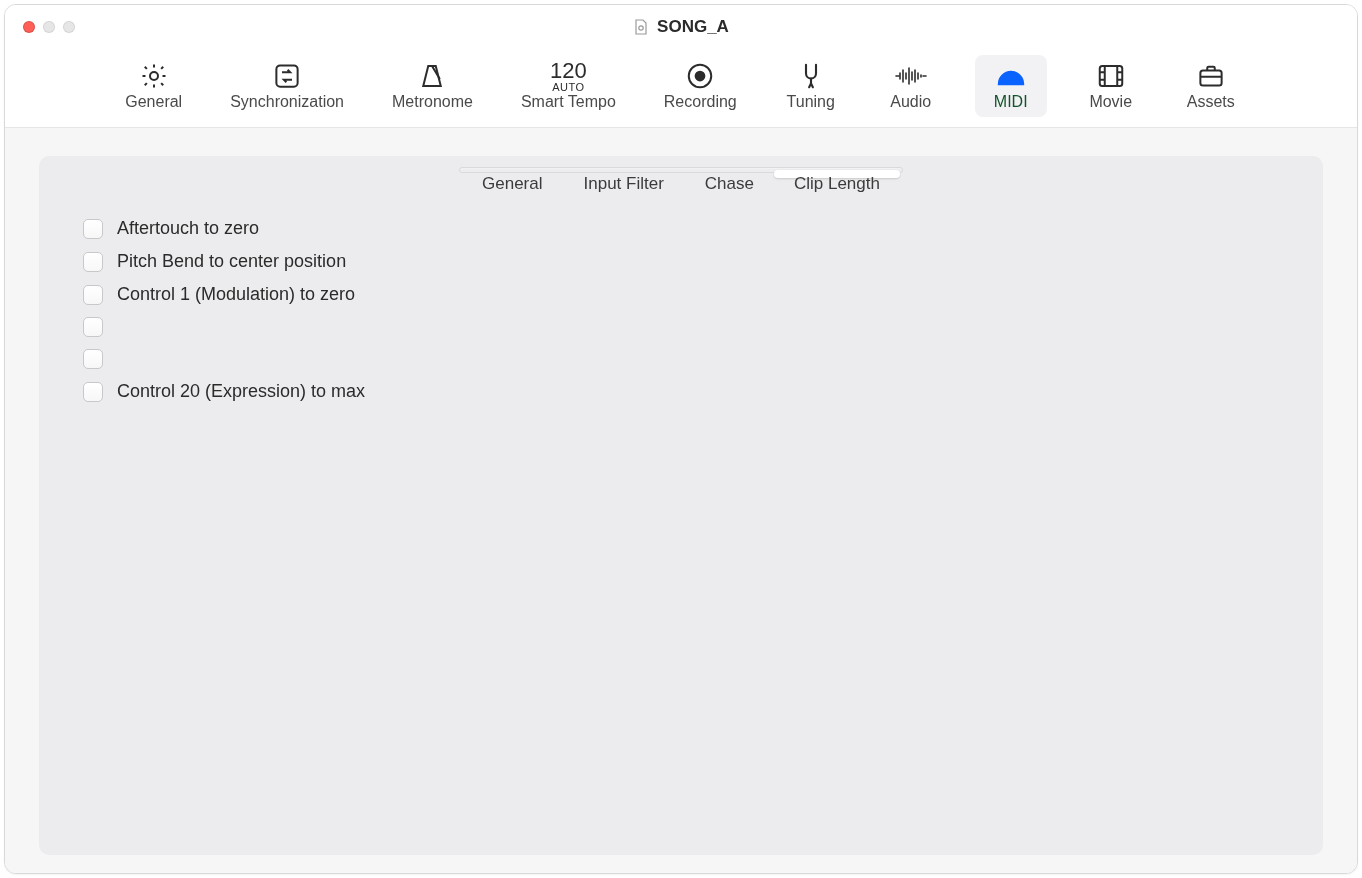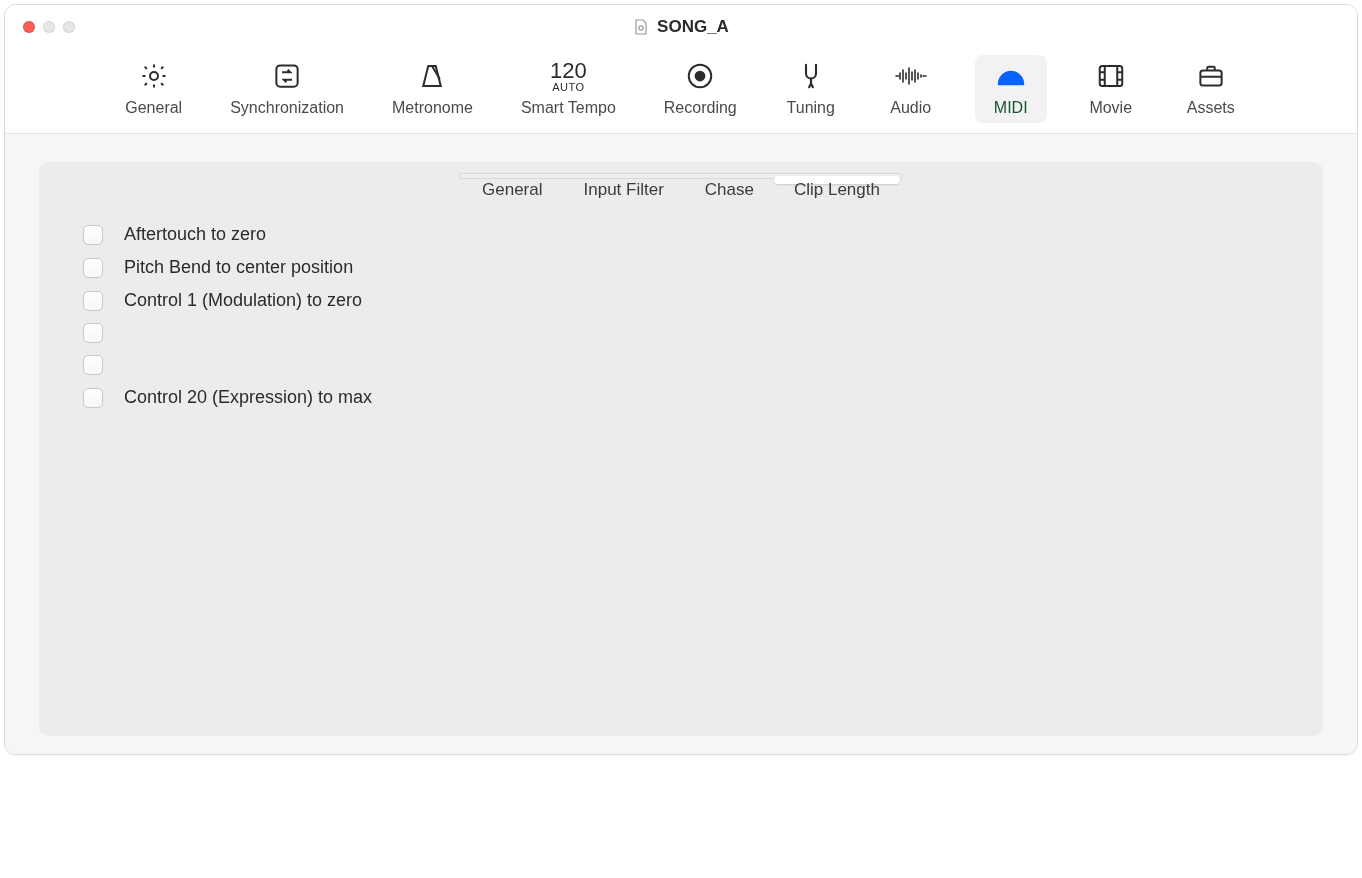--- a/index.html
+++ b/index.html
@@ -5,21 +5,21 @@
   * { box-sizing: border-box; margin: 0; padding: 0; }
   html, body {
     width: 1362px;
     height: 878px;
     font-family: -apple-system, "Helvetica Neue", Helvetica, Arial, sans-serif;
     background: #ffffff;
     overflow: hidden;
   }
   .window {
     width: 1354px;
-    height: 751px;
+    height: 870px;
     margin: 4px;
     background: #ffffff;
     border: 1px solid #d9d9d9;
     border-radius: 12px;
     box-shadow: 0 1px 2px rgba(0,0,0,0.05);
     display: flex;
     flex-direction: column;
     overflow: hidden;
   }
   .titlebar {
@@ -65,21 +65,20 @@
     gap: 28px;
     padding: 6px 0 10px 0;
     border-bottom: 1px solid #e6e6e6;
     background: #ffffff;
   }
   .tb-item {
     display: flex;
     flex-direction: column;
     align-items: center;
     justify-content: flex-start;
-    gap: 6px;
     padding: 4px 10px 6px 10px;
     border-radius: 8px;
     min-width: 72px;
     cursor: pointer;
     color: #3b3b3b;
   }
   .tb-item.selected {
     background: #f2f2f4;
   }
   .tb-item.selected .tb-label,
@@ -148,21 +147,21 @@
     max-width: 1300px;
     flex: 1;
     background: #ececee;
     border-radius: 10px;
     padding: 56px 34px 30px 34px;
   }
 
   .check-row {
     display: flex;
     align-items: center;
-    gap: 21px;
+    gap: 14px;
     padding: 6px 10px;
   }
   .checkbox {
     width: 20px; height: 20px;
     border: 1px solid #c8c8ca;
     border-radius: 5px;
     background: linear-gradient(#ffffff,#f7f7f7);
     cursor: pointer;
     flex: none;
   }

